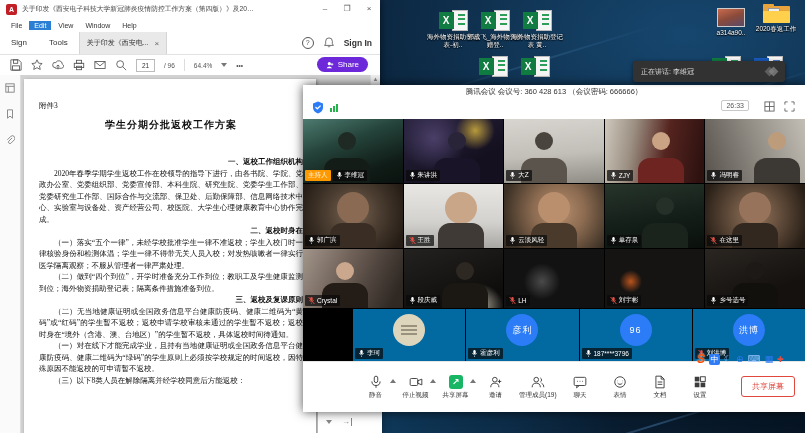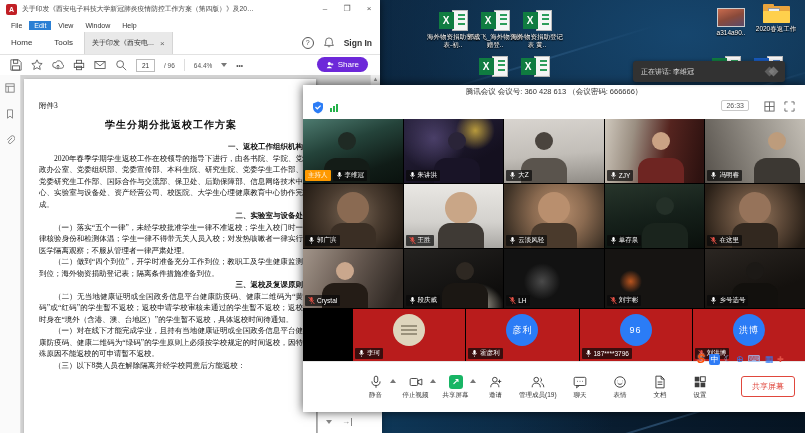--- a/index.html
+++ b/index.html
@@ -39,21 +39,21 @@
   .sharebtn{position:absolute;right:12px;top:2px;height:15px;background:#6d28d9;border-radius:8px;color:#fff;font-size:8px;display:flex;align-items:center;gap:4px;padding:0 9px;}
   .sharebtn svg{width:8px;height:8px;}
   .pdfbody{position:absolute;left:0;top:75px;right:0;bottom:0;background:#d2d2d2;overflow:hidden;}
   .sidepanel{position:absolute;left:0;top:0;bottom:0;width:20px;background:#fafafa;border-right:1px solid #ddd;display:flex;flex-direction:column;align-items:center;padding-top:8px;gap:16px;}
   .sidepanel svg{width:10px;height:10px;color:#777;}
   .vscroll{position:absolute;right:0;top:0;bottom:0;width:9px;background:#f1f1f1;border-left:1px solid #ddd;}
   .vscroll .up{display:block;text-align:center;font-size:6px;color:#888;line-height:9px;}
   .page{position:absolute;left:24px;top:4px;width:292px;height:400px;background:#fff;box-shadow:1px 1px 3px rgba(0,0,0,.35);
     padding:22px 13px 0 15px;box-sizing:border-box;font-family:"Liberation Serif","DejaVu Serif",serif;color:#111;}
   .attach{font-size:7.5px;margin-bottom:7px;}
-  .dtitle{font-size:10px;font-weight:bold;text-align:center;margin-bottom:9px;letter-spacing:1px;}
+  .dtitle{font-size:10px;font-weight:bold;text-align:center;margin-bottom:24px;letter-spacing:1px;}
   .dh{font-size:7.5px;font-weight:bold;line-height:11.5px;text-align:right;}
   .dp{font-size:7.5px;line-height:11.5px;text-indent:15px;text-align:justify;}
   .pdfcorner{position:absolute;left:318px;top:410px;width:56px;height:23px;background:#fff;z-index:3;display:flex;align-items:center;gap:10px;padding-left:8px;}
   .cdown{width:0;height:0;border-left:3px solid transparent;border-right:3px solid transparent;border-top:4px solid #888;}
   .cskip{font-size:8px;color:#888;border-right:1.5px solid #888;padding-right:1px;line-height:8px;}
 
   
   .dicon{position:absolute;width:56px;text-align:center;z-index:1;}
   .xl{width:29px;height:21px;margin:0 auto;position:relative;}
   .xl .sheet{position:absolute;right:0;top:0;width:16px;height:21px;background:#f6f6f6;border:1px solid #bbb;box-sizing:border-box;}
@@ -104,21 +104,21 @@
   .t21{background:radial-gradient(circle at 50% 45%,#7a6654 0%,#4a3c30 45%,#241c15 90%);}
   .t22{background:linear-gradient(180deg,#e9e7e3 0%,#d3d1cd 60%,#a9a7a3 100%);}
   .t23{background:radial-gradient(circle at 55% 42%,#b98f6e 0%,#8a6a50 40%,#3a2f24 85%);}
   .t24{background:linear-gradient(170deg,#27352b 0%,#15201a 50%,#0a100c 100%);}
   .t25{background:radial-gradient(circle at 50% 48%,#96765c 0%,#5f4a39 45%,#271e16 90%);}
   .t31{background:linear-gradient(115deg,#a2958a 0%,#6f6158 40%,#2f2823 90%);}
   .t32{background:radial-gradient(ellipse at 72% 96%,#cfc8b8 0%,rgba(207,200,184,0) 28%),linear-gradient(160deg,#242220 0%,#0e0d0c 80%);}
   .t33{background:radial-gradient(circle at 38% 55%,#4a4a4a 0%,rgba(74,74,74,0) 26%),#121212;}
   .t34{background:radial-gradient(circle at 26% 55%,#b8541e 0%,rgba(184,84,30,0) 14%),#161412;}
   .t35{background:linear-gradient(160deg,#2b2622 0%,#14110e 70%);}
-  .t4x{background:#b91c1c;}
+  .t4x{background:#0369a1;}
   
   .p::before{content:"";position:absolute;left:calc(50% - 9px + var(--dx,0px));top:var(--ht,13px);width:18px;height:18px;border-radius:50%;background:var(--head,#3a2f28);}
   .p::after{content:"";position:absolute;left:calc(50% - 23px + var(--dx,0px));bottom:0;width:46px;height:25px;border-radius:12px 12px 0 0;background:var(--body,#241e19);}
   .face::before{width:32px;height:32px;left:calc(50% - 16px + var(--dx,0px));top:8px;}
   
   .chiprow{position:absolute;left:2px;bottom:2px;display:flex;gap:2px;align-items:center;z-index:2;}
   .hostbadge{background:#f90;color:#fff;font-size:6.5px;padding:1px 3px;border-radius:1px;}
   .chip{display:flex;align-items:center;gap:2px;background:rgba(10,10,10,.72);border-radius:1px;padding:1px 3px;height:9px;}
   .chip .mic{width:7px;height:9px;color:#fff;flex:0 0 auto;}
   .chip .mic svg{width:7px;height:9px;display:block;}
@@ -260,21 +260,21 @@
       </div>
     </div>
     <div class="menubar">
       <span class="menuitem">File</span>
       <span class="menuitem active">Edit</span>
       <span class="menuitem">View</span>
       <span class="menuitem">Window</span>
       <span class="menuitem">Help</span>
     </div>
     <div class="tabbar">
-      <span class="tab">Home</span>
+      <span class="tab">Sign</span>
       <span class="tab">Tools</span>
       <div class="doctab">
         <span class="dlabel">关于印发《西安电...</span>
         <span class="dclose">×</span>
       </div>
       <div class="tabright">
         <span class="qmark">?</span>
         <span><svg width="10" height="11" viewBox="0 0 12 13">
               <path d="M6 1a4 4 0 0 1 4 4v3l1.3 2H.7L2 8V5a4 4 0 0 1 4-4z" fill="none" stroke="#555" stroke-width="1"></path>
               <path d="M4.8 11a1.3 1.3 0 0 0 2.4 0" fill="none" stroke="#555"></path>
@@ -346,21 +346,21 @@
           </svg>
         <svg viewBox="0 0 12 12">
             <path d="M8.5 3.5l-4 4a1.8 1.8 0 0 0 2.5 2.5l4.3-4.3a3 3 0 0 0-4.2-4.2L2.8 5.8" fill="none" stroke="#777"></path>
           </svg>
       </div>
       <div class="page">
         <div class="attach">附件3</div>
         <div class="dtitle">学生分期分批返校工作方案</div>
         <div class="dh">一、返校工作组织机构</div>
         <div class="dp">2020年春季学期学生返校工作在校领导的指导下进行，由各书院、学院、党政办公室、党委组织部、党委宣传部、本科生院、研究生院、党委学生工作部、党委研究生工作部、国际合作与交流部、保卫处、后勤保障部、信息网络技术中心、实验室与设备处、资产经营公司、校医院、大学生心理健康教育中心协作完成。</div>
-        <div class="dh">二、实验室与设备处</div>
+        <div class="dh">二、返校时身在</div>
         <div class="dp">（一）落实“五个一律”，未经学校批准学生一律不准返校；学生入校门时一律核验身份和检测体温；学生一律不得带无关人员入校；对发热咳嗽者一律实行医学隔离观察；不服从管理者一律严肃处理。</div>
         <div class="dp">（二）做到“四个到位”，开学时准备充分工作到位；教职工及学生健康监测到位；海外物资捐助登记表；隔离条件措施准备到位。</div>
         <div class="dh">三、返校及复课原则</div>
         <div class="dp">（二）无当地健康证明或全国政务信息平台健康防疫码、健康二维码为“黄码”或“红码”的学生暂不返校；返校申请学校审核未通过的学生暂不返校；返校时身在“境外（含港、澳、台地区）”的学生暂不返校，具体返校时间待通知。</div>
         <div class="dp">（一）对在线下才能完成学业，且持有当地健康证明或全国政务信息平台健康防疫码、健康二维码为“绿码”的学生原则上必须按学校规定的时间返校，因特殊原因不能返校的可申请暂不返校。</div>
         <div class="dp">（三）以下8类人员在解除隔离并经学校同意后方能返校：</div>
       </div>
       <div class="vscroll">
           <span class="up">▲</span>
         </div>

